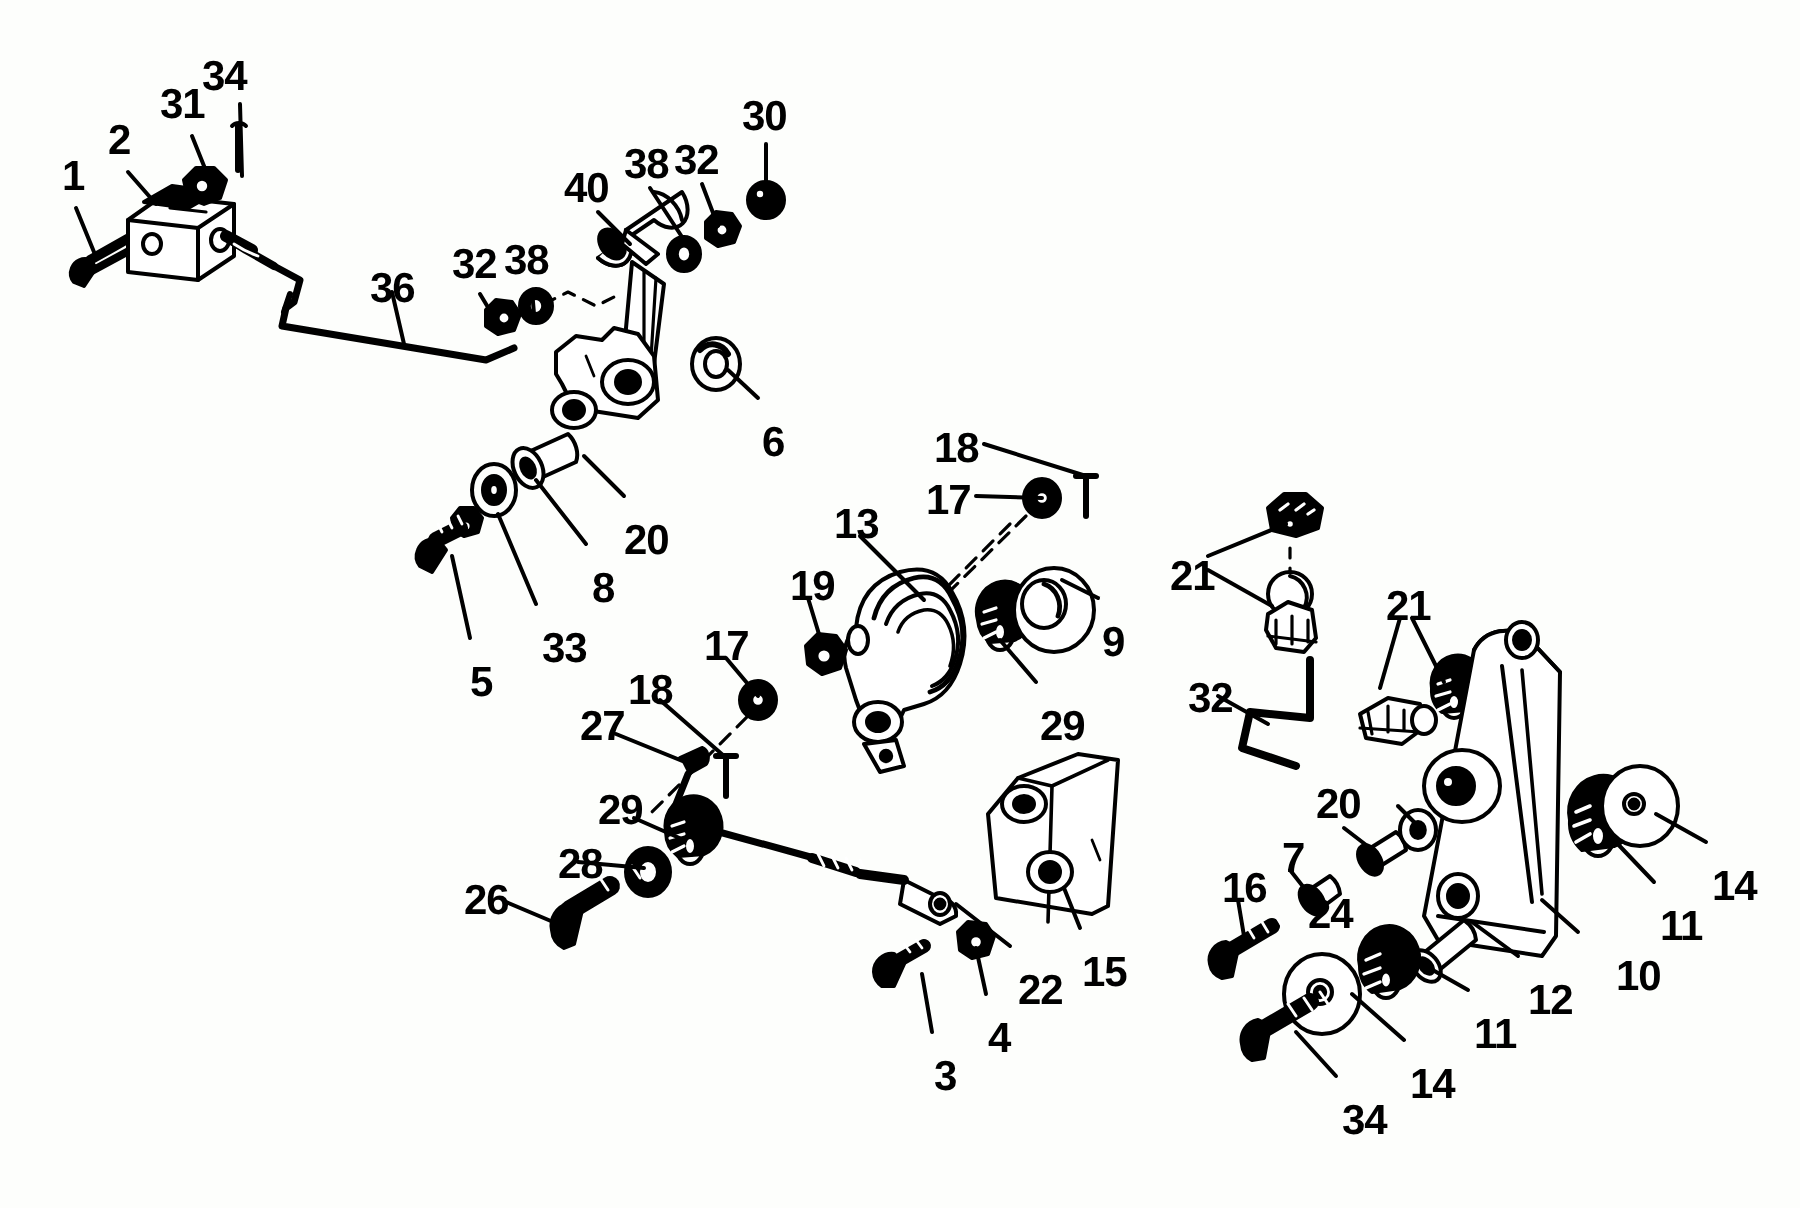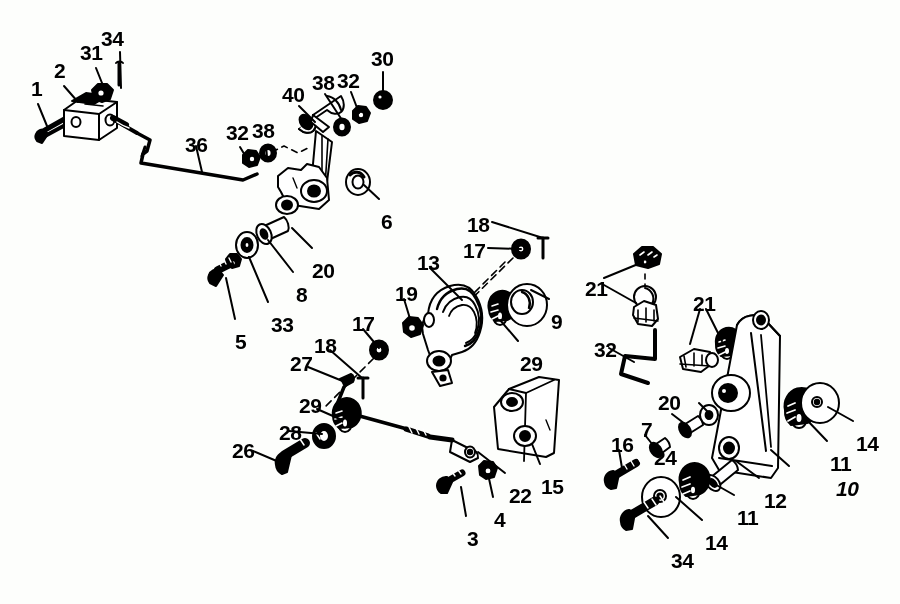--- a/index.html
+++ b/index.html
@@ -463,20 +463,20 @@
       <div class="callout" style="left: 467px; top: 528px;">3</div>
       <div class="callout" style="left: 585px; top: 278px;">21</div>
       <div class="callout" style="left: 594px; top: 339px;">32</div>
       <div class="callout" style="left: 693px; top: 293px;">21</div>
       <div class="callout" style="left: 611px; top: 434px;">16</div>
       <div class="callout" style="left: 641px; top: 419px;">7</div>
       <div class="callout" style="left: 654px; top: 403px; margin-top: 44px;">24</div>
       <div class="callout" style="left: 658px; top: 392px;">20</div>
       <div class="callout" style="left: 830px; top: 453px;">11</div>
       <div class="callout" style="left: 856px; top: 433px;">14</div>
-      <div class="callout" style="left: 836px; top: 478px; font-style: italic;">10</div>
+      <div class="callout" style="left: 808px; top: 478px;">10</div>
       <div class="callout" style="left: 764px; top: 490px;">12</div>
       <div class="callout" style="left: 737px; top: 507px;">11</div>
       <div class="callout" style="left: 705px; top: 532px;">14</div>
       <div class="callout" style="left: 671px; top: 550px;">34</div>
     </div>
 
 </div>
 
 </body></html>

